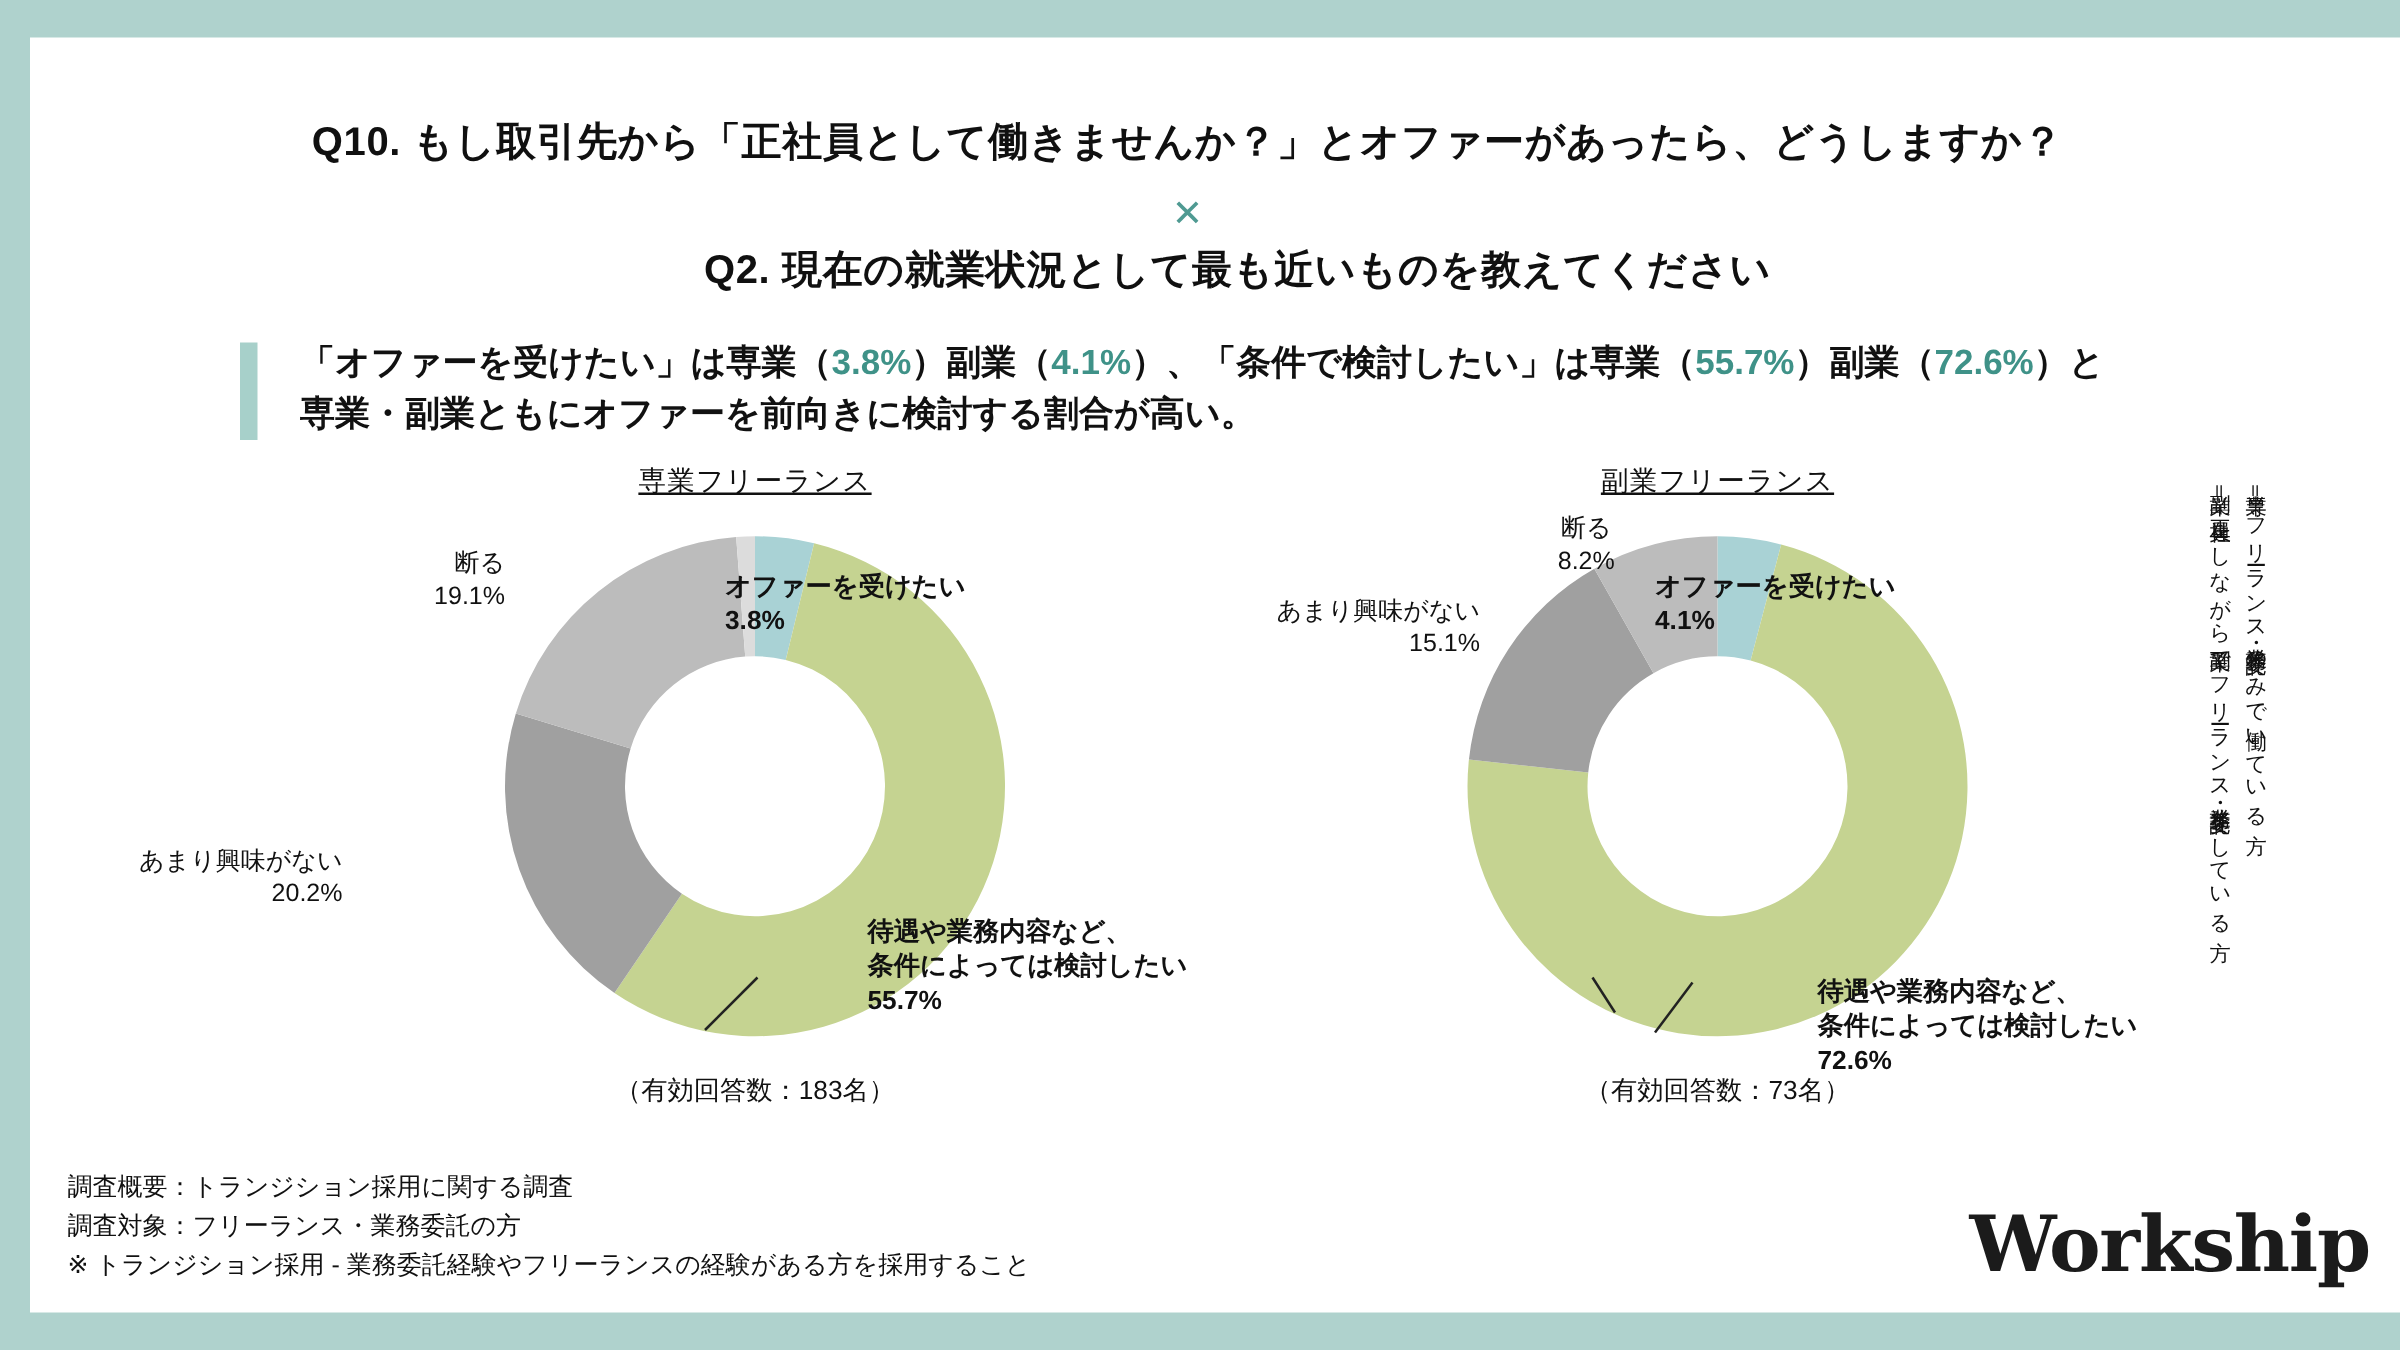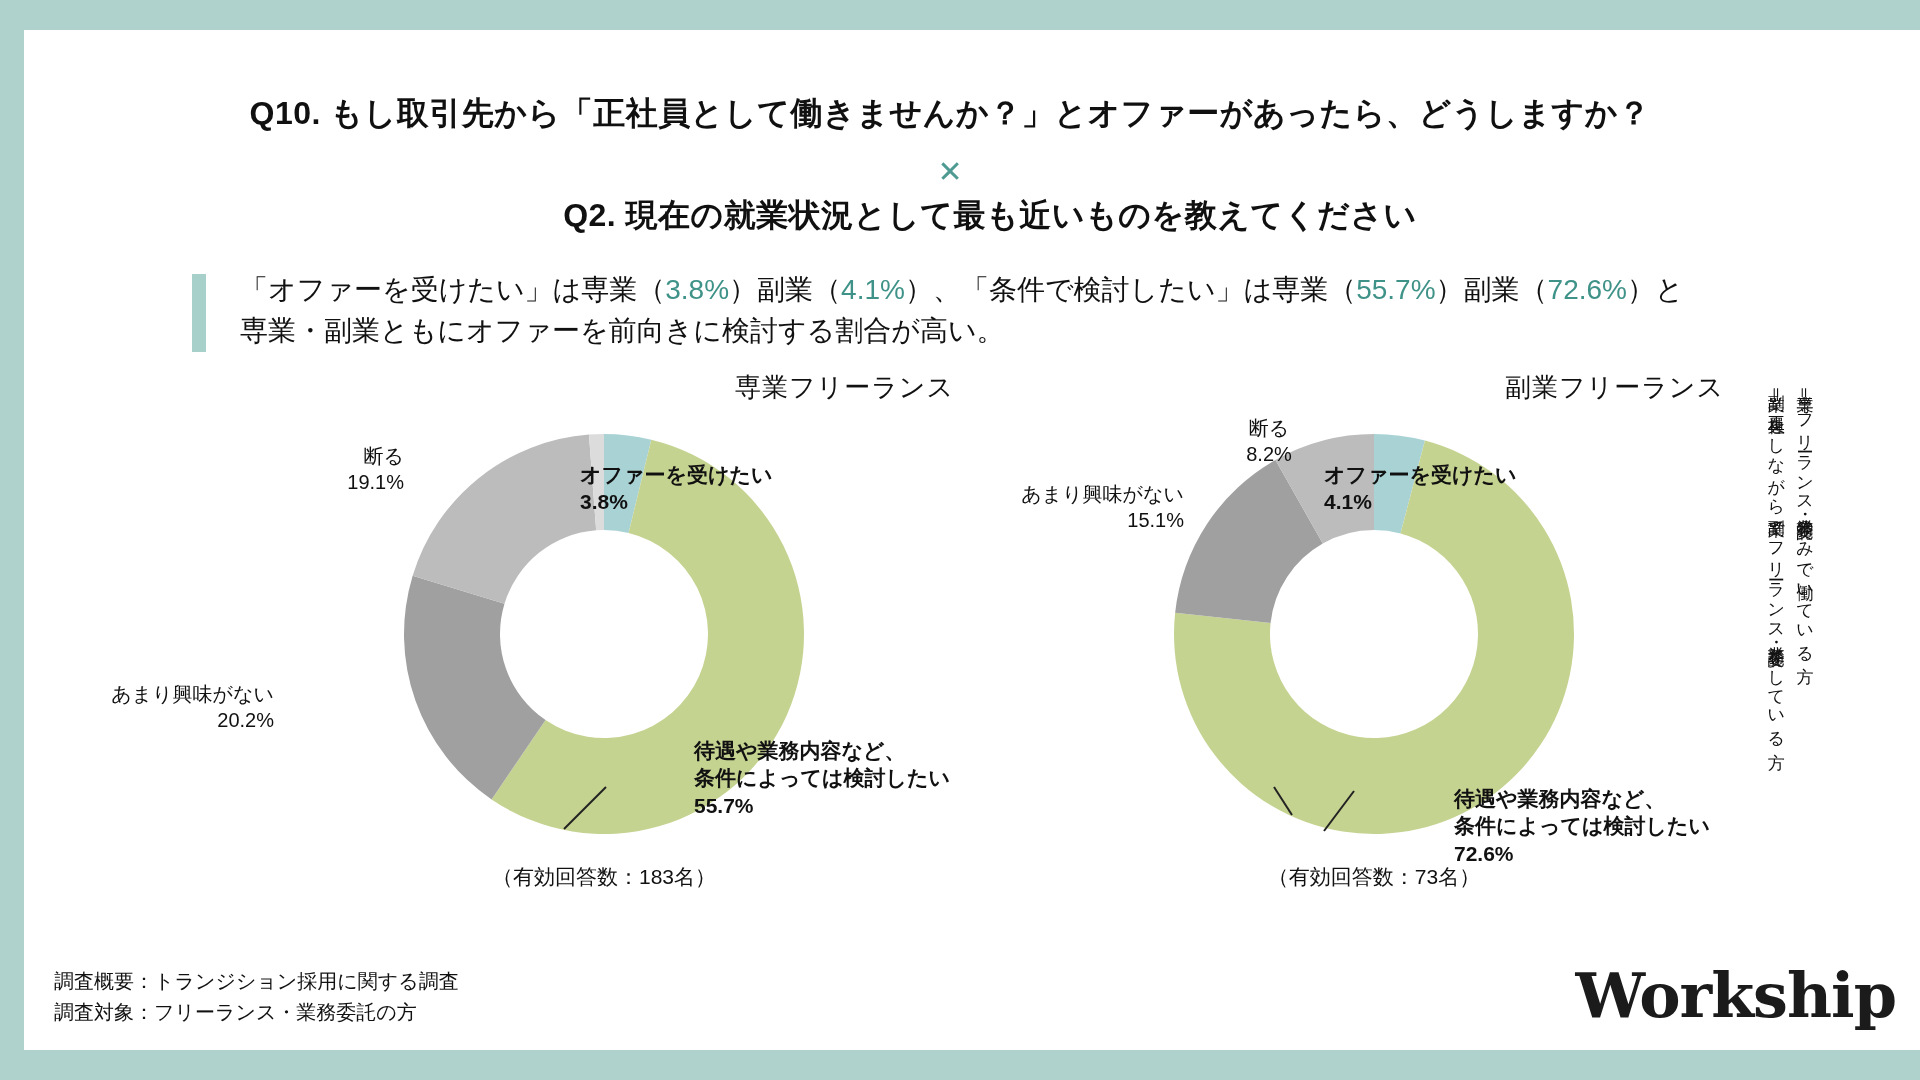--- a/index.html
+++ b/index.html
@@ -40,32 +40,33 @@
   
   .summary-wrap{
     position:absolute;left:168px;top:240px;width:1620px;
   }
   .summary-bar{
     position:absolute;left:0;top:4px;width:14px;height:78px;
     background:#a7d0ca;
   }
   .summary-text{
     margin-left:48px;
-    font-size:28px;font-weight:normal;color:#111;
+    font-size:28px;font-weight:bold;color:#111;
     line-height:1.45;
     white-space:nowrap;
   }
   .accent{color:#3f9288;}
   
   .chart-block{position:absolute;top:340px;}
   .chart-left{left:230px;width:700px;}
   .chart-right{left:1000px;width:700px;}
   .chart-title{
-    text-align:right;font-size:26px;color:#111;font-weight:500;
+    text-align:center;font-size:22px;color:#111;font-weight:500;
     letter-spacing:1px;
+    text-decoration:underline;
   }
   .donut-holder{
     position:relative;width:700px;height:430px;margin-top:14px;
   }
   .donut-holder svg{display:block;margin:0 auto;}
   .sample-note{
     text-align:center;font-size:21px;color:#111;margin-top:14px;
   }
   
   .lbl{position:absolute;font-size:20px;color:#111;line-height:1.3;}
@@ -191,17 +192,18 @@
   </div>
 
   <div class="vnotes">
     <div class="vnote">専業＝フリーランス・業務委託のみで働いている方</div>
     <div class="vnote">副業＝正社員をしながら副業でフリーランス・業務委託をしている方</div>
   </div>
 
   <div class="footer">
     <div>調査概要：トランジション採用に関する調査</div>
     <div>調査対象：フリーランス・業務委託の方</div>
+    <div>※ トランジション採用 - 業務委託経験やフリーランスの経験がある方を採用すること</div>
   </div>
 
   <div class="logo">Workship</div>
 
 </div>
 
 </body></html>

